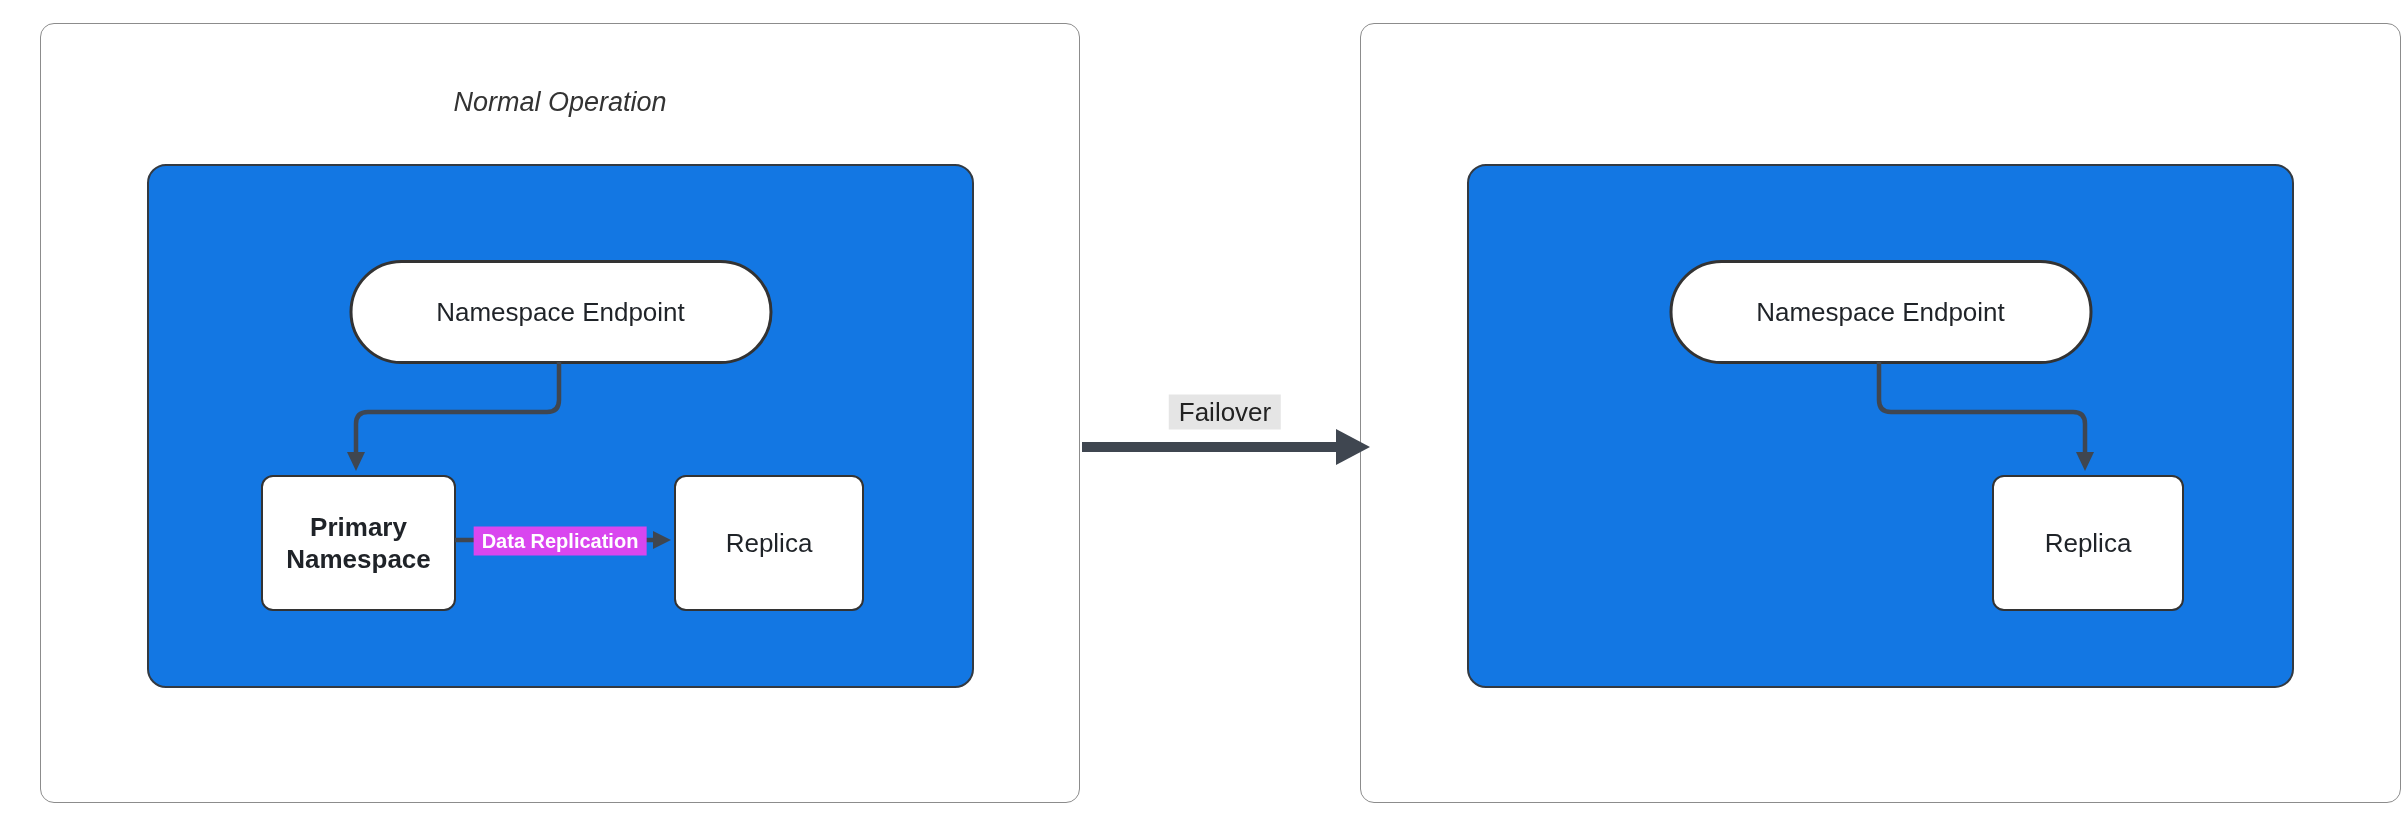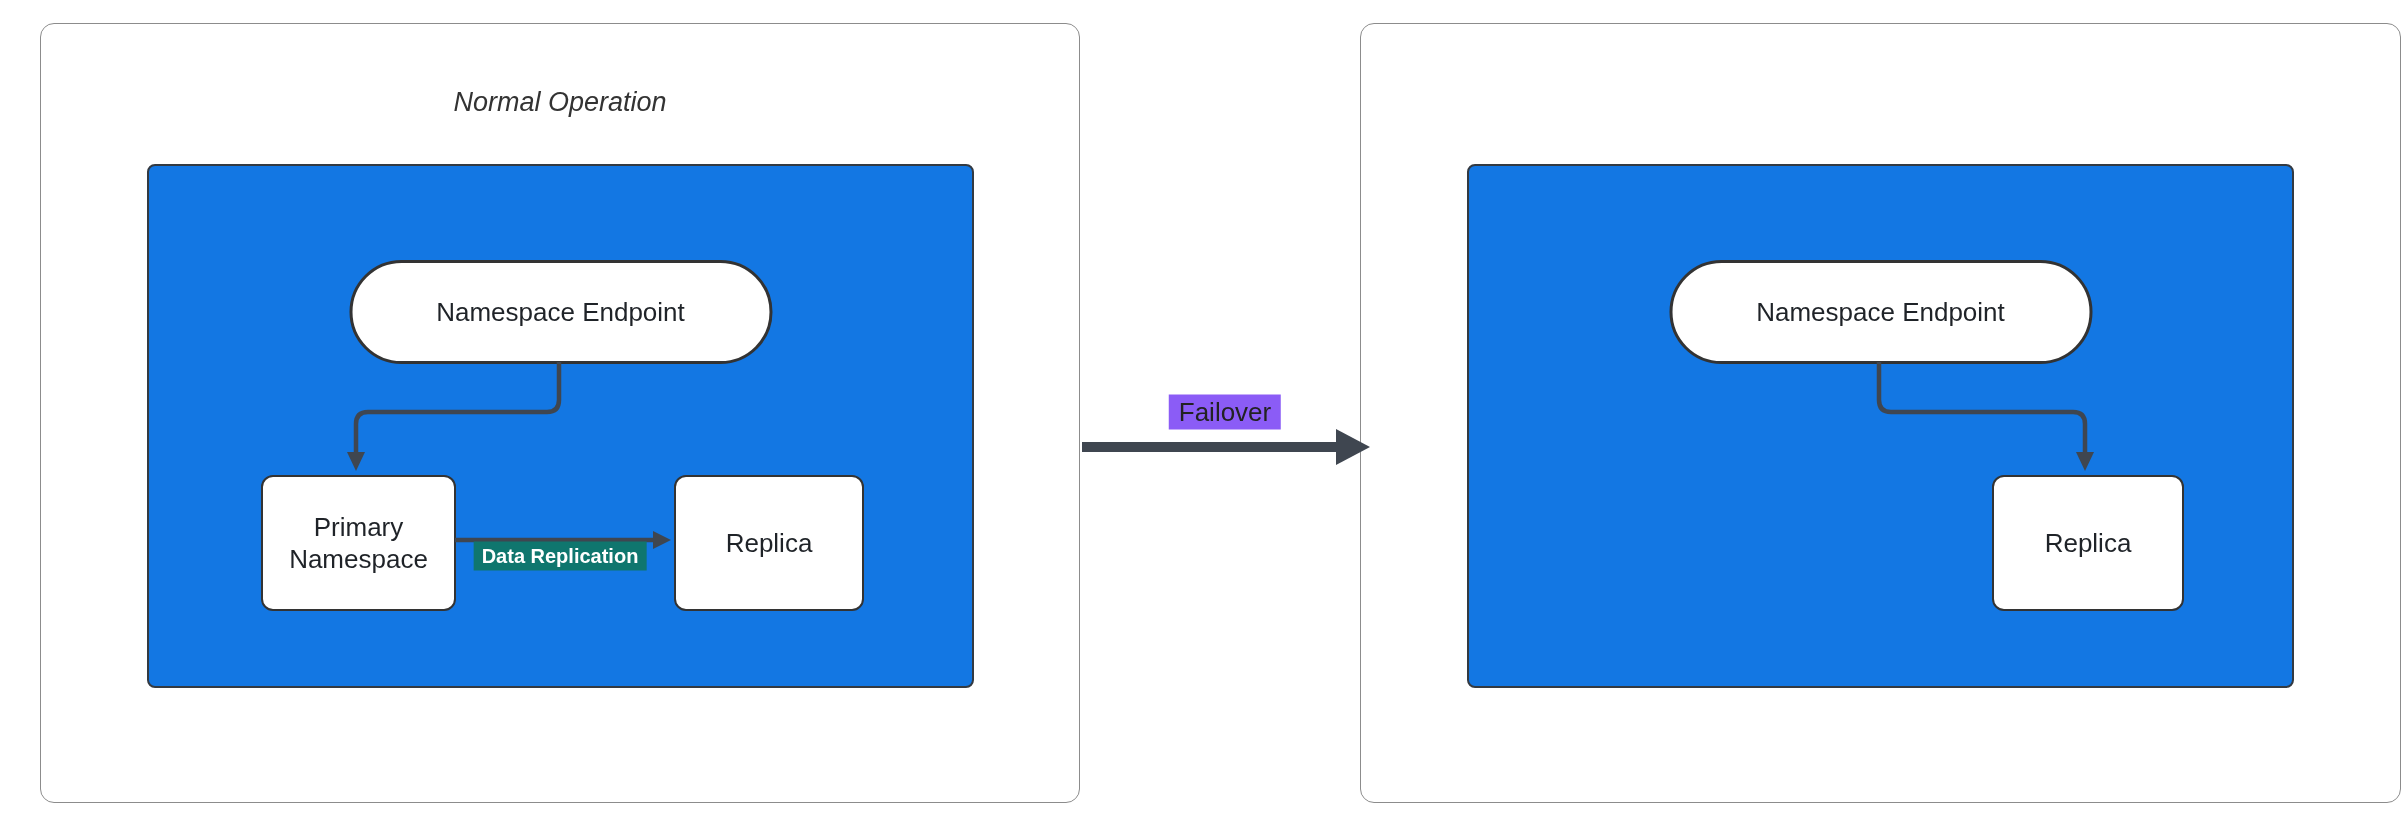--- a/index.html
+++ b/index.html
@@ -34,21 +34,21 @@
     color: #333333;
   }
   .boundary {
     position: absolute;
     left: 106px;
     top: 140px;
     width: 827px;
     height: 524px;
     background: #1377e3;
     border: 2px solid #333a42;
-    border-radius: 8px;
+    border-radius: 19px;
     box-sizing: border-box;
   }
   .stadium {
     position: absolute;
     top: 94px;
     left: 50%;
     transform: translateX(-50%);
     width: 423px;
     height: 104px;
     background: #ffffff;
@@ -71,21 +71,21 @@
     display: flex;
     align-items: center;
     justify-content: center;
     text-align: center;
     font-size: 26px;
     line-height: 1.25;
     color: #1f2328;
     box-sizing: border-box;
     padding: 0 12px;
   }
-  .node-primary       { left: 112px; width: 195px; }
+  .node-primary       { left: 112px; width: 195px; font-weight: bold; }
   .node-replica-left  { left: 525px; width: 190px; }
   .node-recovering    { left: 112px; width: 192px; background: #e0e0e3; color: #60646a; font-style: italic; }
   .node-replica-right { left: 523px; width: 192px; }
   .edges-svg {
     position: absolute;
     left: 0; top: 0;
     width: 2407px;
     height: 828px;
     pointer-events: none;
     z-index: 4;
@@ -93,30 +93,30 @@
   .edge-path { stroke: #3f4650; stroke-width: 4.5; fill: none; stroke-linejoin: round; }
   .edge-path-thick { stroke: #3f4650; stroke-width: 10; fill: none; }
   .arrowhead { fill: #3f4650; stroke: none; }
   .edge-label {
     position: absolute;
     transform: translate(-50%, -50%);
     z-index: 5;
     white-space: nowrap;
   }
   .edge-label-data {
-    left: 542px; top: 556px;
-    background: #0f766e;
+    left: 542px; top: 541px;
+    background: #d946ef;
     color: #ffffff;
     font-weight: bold;
     font-size: 20px;
     padding: 3px 8px;
   }
   .edge-label-failover {
     left: 1207px; top: 412px;
-    background: #8b5cf6;
+    background: #e5e5e5;
     color: #222222;
     font-size: 26px;
     padding: 2px 10px;
   }
 </style>
 </head>
 <body>
 
 <div class="canvas">
 

